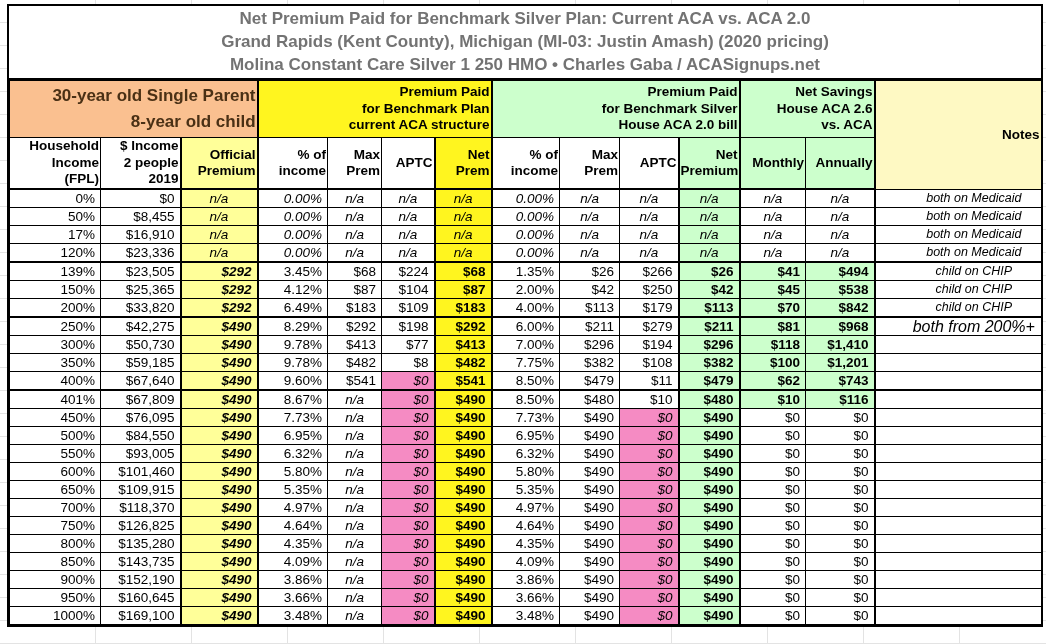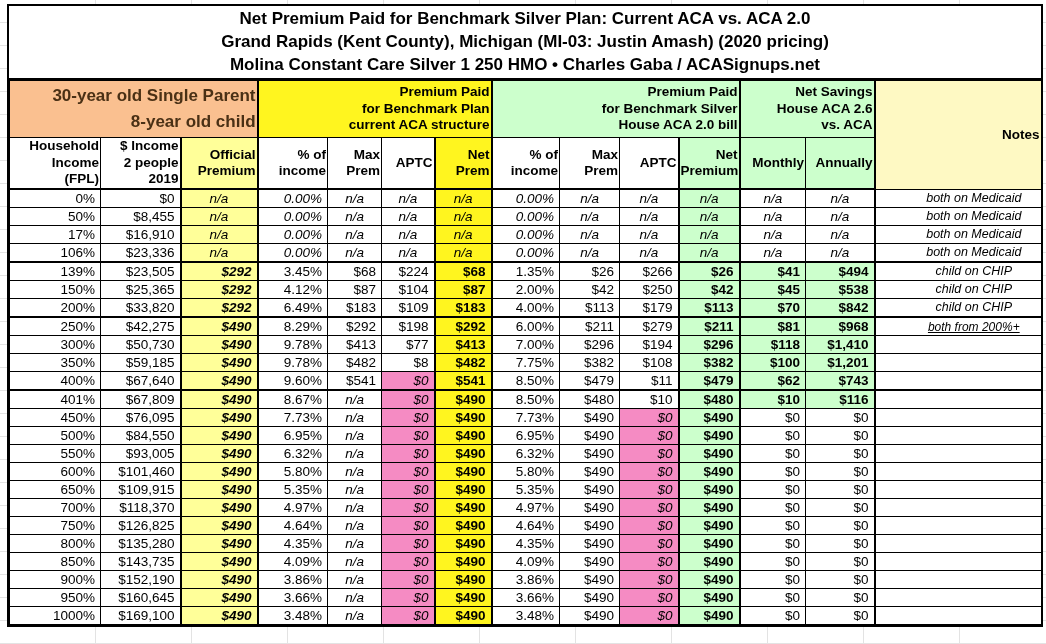--- a/index.html
+++ b/index.html
@@ -12,21 +12,21 @@
     background-image:
       repeating-linear-gradient(to right, transparent 0, transparent 95px, #e3e3e3 95px, #e3e3e3 96px),
       repeating-linear-gradient(to bottom, transparent 0, transparent 22px, #e3e3e3 22px, #e3e3e3 23px);
   }
   .tablewrap{
     position:absolute;left:7px;top:4px;width:1032px;
     border:2px solid #000;background:#fff;
   }
   .title{
     border-bottom:2px solid #000;text-align:center;font-weight:bold;
-    font-size:17px;line-height:23px;padding:1px 0 2px 0;color:#000000;background:#fff;
+    font-size:17px;line-height:23px;padding:1px 0 2px 0;color:#737373;background:#fff;
   }
   table{border-collapse:collapse;table-layout:fixed;width:100%;}
   th,td{border:1px solid #000;overflow:hidden;}
   th{
     font-weight:bold;text-align:right;vertical-align:middle;
     white-space:pre-line;font-size:13.5px;line-height:1.22;padding:0 1px;
   }
   tr.groups th{height:56px;}
   tr.cols th{height:50px;border-bottom-width:2px;}
   tbody td{height:17px;font-size:13.5px;line-height:1;padding:0 5px;white-space:nowrap;vertical-align:middle;}
@@ -36,21 +36,21 @@
   .bold{font-weight:bold;}
   .br2{border-right-width:2px !important;}
   tr.bb2 td{border-bottom-width:2px;}
   .bg-yellow{background:var(--yellow,#FFF51F);}
   .bg-lyellow{background:var(--light_yellow,#FFFF99);}
   .bg-green{background:var(--light_green,#CCFFCC);}
   .bg-pink{background:var(--pink,#F58BC3);}
   th.peach{font-size:17px;line-height:1.55;color:var(--brown_text,#4A3015);background:var(--peach,#FAC090);}
   th.notes-h{background:#fef9c3;}
   td.note{font-size:12.5px;padding-left:36px;}
-  td.note.small{font-size:12px;text-decoration:underline;}
+  td.note.small{font-size:16px;}
 </style>
 </head>
 <body>
 
 <div class="grid-bg"></div>
 
 <div class="tablewrap">
   <div class="title">
     <div>Net Premium Paid for Benchmark Silver Plan: Current ACA vs. ACA 2.0</div>
     <div>Grand Rapids (Kent County), Michigan (MI-03: Justin Amash) (2020 pricing)</div>
@@ -158,21 +158,21 @@
           <td class="center bg-yellow italic br2">n/a</td>
           <td class="right italic">0.00%</td>
           <td class="center italic">n/a</td>
           <td class="center italic br2">n/a</td>
           <td class="center bg-green italic br2">n/a</td>
           <td class="center italic">n/a</td>
           <td class="center italic br2">n/a</td>
           <td class="center note italic">both on Medicaid</td>
         </tr>
         <tr class="bb2">
-          <td class="right">106%</td>
+          <td class="right">120%</td>
           <td class="right br2">$23,336</td>
           <td class="center bg-lyellow italic br2">n/a</td>
           <td class="right italic">0.00%</td>
           <td class="center italic">n/a</td>
           <td class="center italic br2">n/a</td>
           <td class="center bg-yellow italic br2">n/a</td>
           <td class="right italic">0.00%</td>
           <td class="center italic">n/a</td>
           <td class="center italic br2">n/a</td>
           <td class="center bg-green italic br2">n/a</td>

